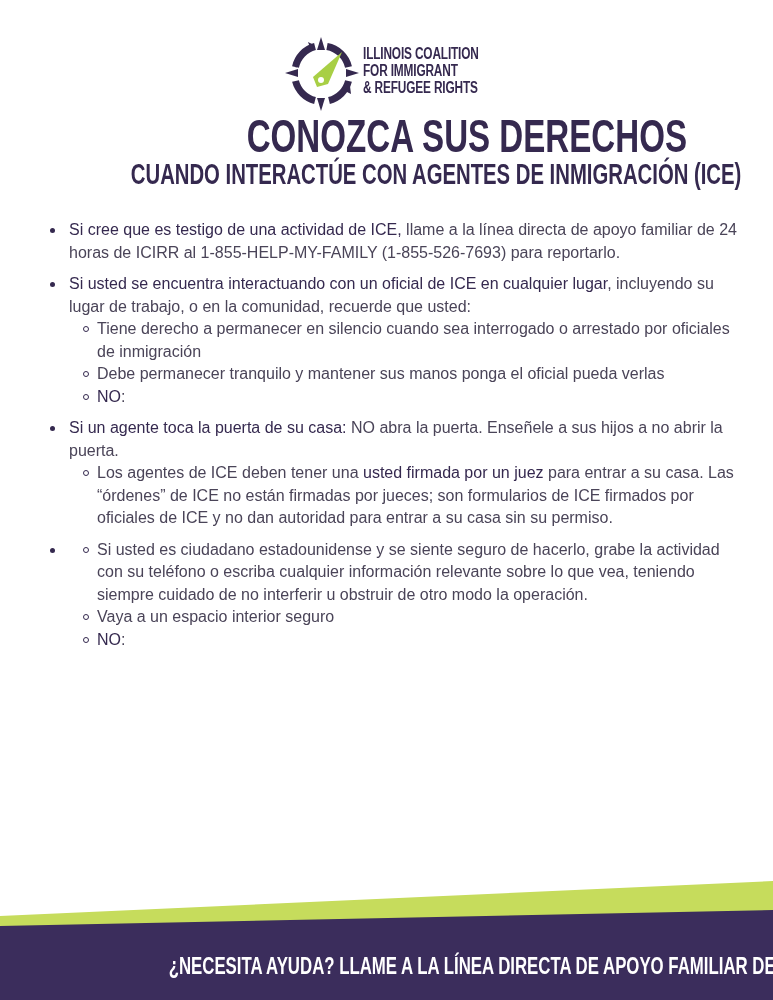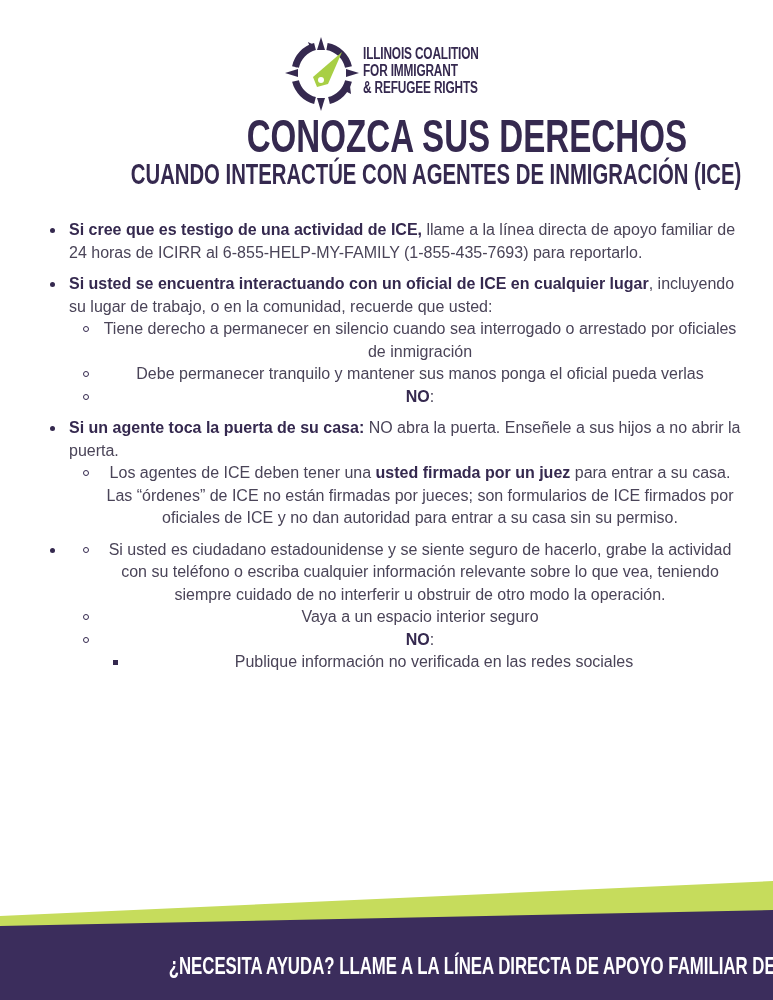--- a/index.html
+++ b/index.html
@@ -48,25 +48,25 @@
   .l2 { margin-left: 41px; }
   .l2 > li::before {
     content: ""; position: absolute; left: 14px; top: 8px;
     width: 4px; height: 4px; border-radius: 50%; border: 1.3px solid #35294f; background: transparent;
   }
   .l3 > li { position: relative; padding-left: 28px; }
   .l3 > li::before {
     content: ""; position: absolute; left: 16px; top: 9px;
     width: 5px; height: 5px; background: #35294f;
   }
-  .l2 > li { margin-left: 0; text-align: center; }
+  .l2 > li { margin-left: 0; }
   .l2 { margin-left: 0; }
   .l1 > li > .l2 { margin-left: 0; }
   .l1 > li > .l2 > li { margin-left: 0; }
-  b { font-weight: 700; color: #35294f; }
+  b { font-weight: 400; color: #35294f; }
 
   .green-band {
     position: absolute; left: 0; top: 860px; width: 773px; height: 140px;
   }
   .footer-text {
     position: absolute; left: 0; top: 952px; width: 773px; text-align: center;
     color: #ffffff; font-weight: 700; font-size: 24px; line-height: 28px; white-space: nowrap;
   }
   .footer-text span { transform: scaleX(0.70); }
 </style>
@@ -99,21 +99,21 @@
     <div>&amp; REFUGEE RIGHTS</div>
   </div>
 </div>
 
 <div class="title"><span>CONOZCA SUS DERECHOS</span></div>
 <div class="subtitle"><span>CUANDO INTERACTÚE CON AGENTES DE INMIGRACIÓN (ICE)</span></div>
 
 <div class="content">
   <ul class="l1">
     <li>
-      <b>Si cree que es testigo de una actividad de ICE,</b><span> llame a la línea directa de apoyo familiar de 24 horas de ICIRR al 6-855-HELP-MY-FAMILY (1-855-435-7693) para reportarlo.</span>
+      <b>Si cree que es testigo de una actividad de ICE,</b><span> llame a la línea directa de apoyo familiar de 24 horas de ICIRR al 1-855-HELP-MY-FAMILY (1-855-526-7693) para reportarlo.</span>
     </li>
     <li>
       <b>Si usted se encuentra interactuando con un oficial de ICE en cualquier lugar</b><span>, incluyendo su lugar de trabajo, o en la comunidad, recuerde que usted:</span>
       <ul class="l2">
         <li><span>Tiene derecho a permanecer en silencio cuando sea interrogado o arrestado por oficiales de inmigración</span></li>
         <li><span>Debe permanecer tranquilo y mantener sus manos ponga el oficial pueda verlas</span></li>
         <li><b>NO</b><span>:</span>
         </li>
       </ul>
     </li>
@@ -122,21 +122,20 @@
       <ul class="l2">
         <li><span>Los agentes de ICE deben tener una </span><b>usted firmada por un juez</b><span> para entrar a su casa. Las “órdenes” de ICE no están firmadas por jueces; son formularios de ICE firmados por oficiales de ICE y no dan autoridad para entrar a su casa sin su permiso.</span></li>
       </ul>
     </li>
     <li>
       <ul class="l2">
         <li><span>Si usted es ciudadano estadounidense y se siente seguro de hacerlo, grabe la actividad con su teléfono o escriba cualquier información relevante sobre lo que vea, teniendo siempre cuidado de no interferir u obstruir de otro modo la operación.</span></li>
         <li><span>Vaya a un espacio interior seguro</span></li>
         <li><b>NO</b><span>:</span>
           <ul class="l3">
-            <li><span>Publique información no verificada en las redes sociales</span></li>
           </ul>
         </li>
       </ul>
     </li>
   </ul>
 </div>
 
 <svg class="green-band" width="773" height="140" viewBox="0 0 773 140">
   <polygon points="0,56 773,21 773,140 0,140" fill="#c6dc5c"></polygon>
   <polygon points="0,66 773,50 773,140 0,140" fill="#3b2d5c"></polygon>

